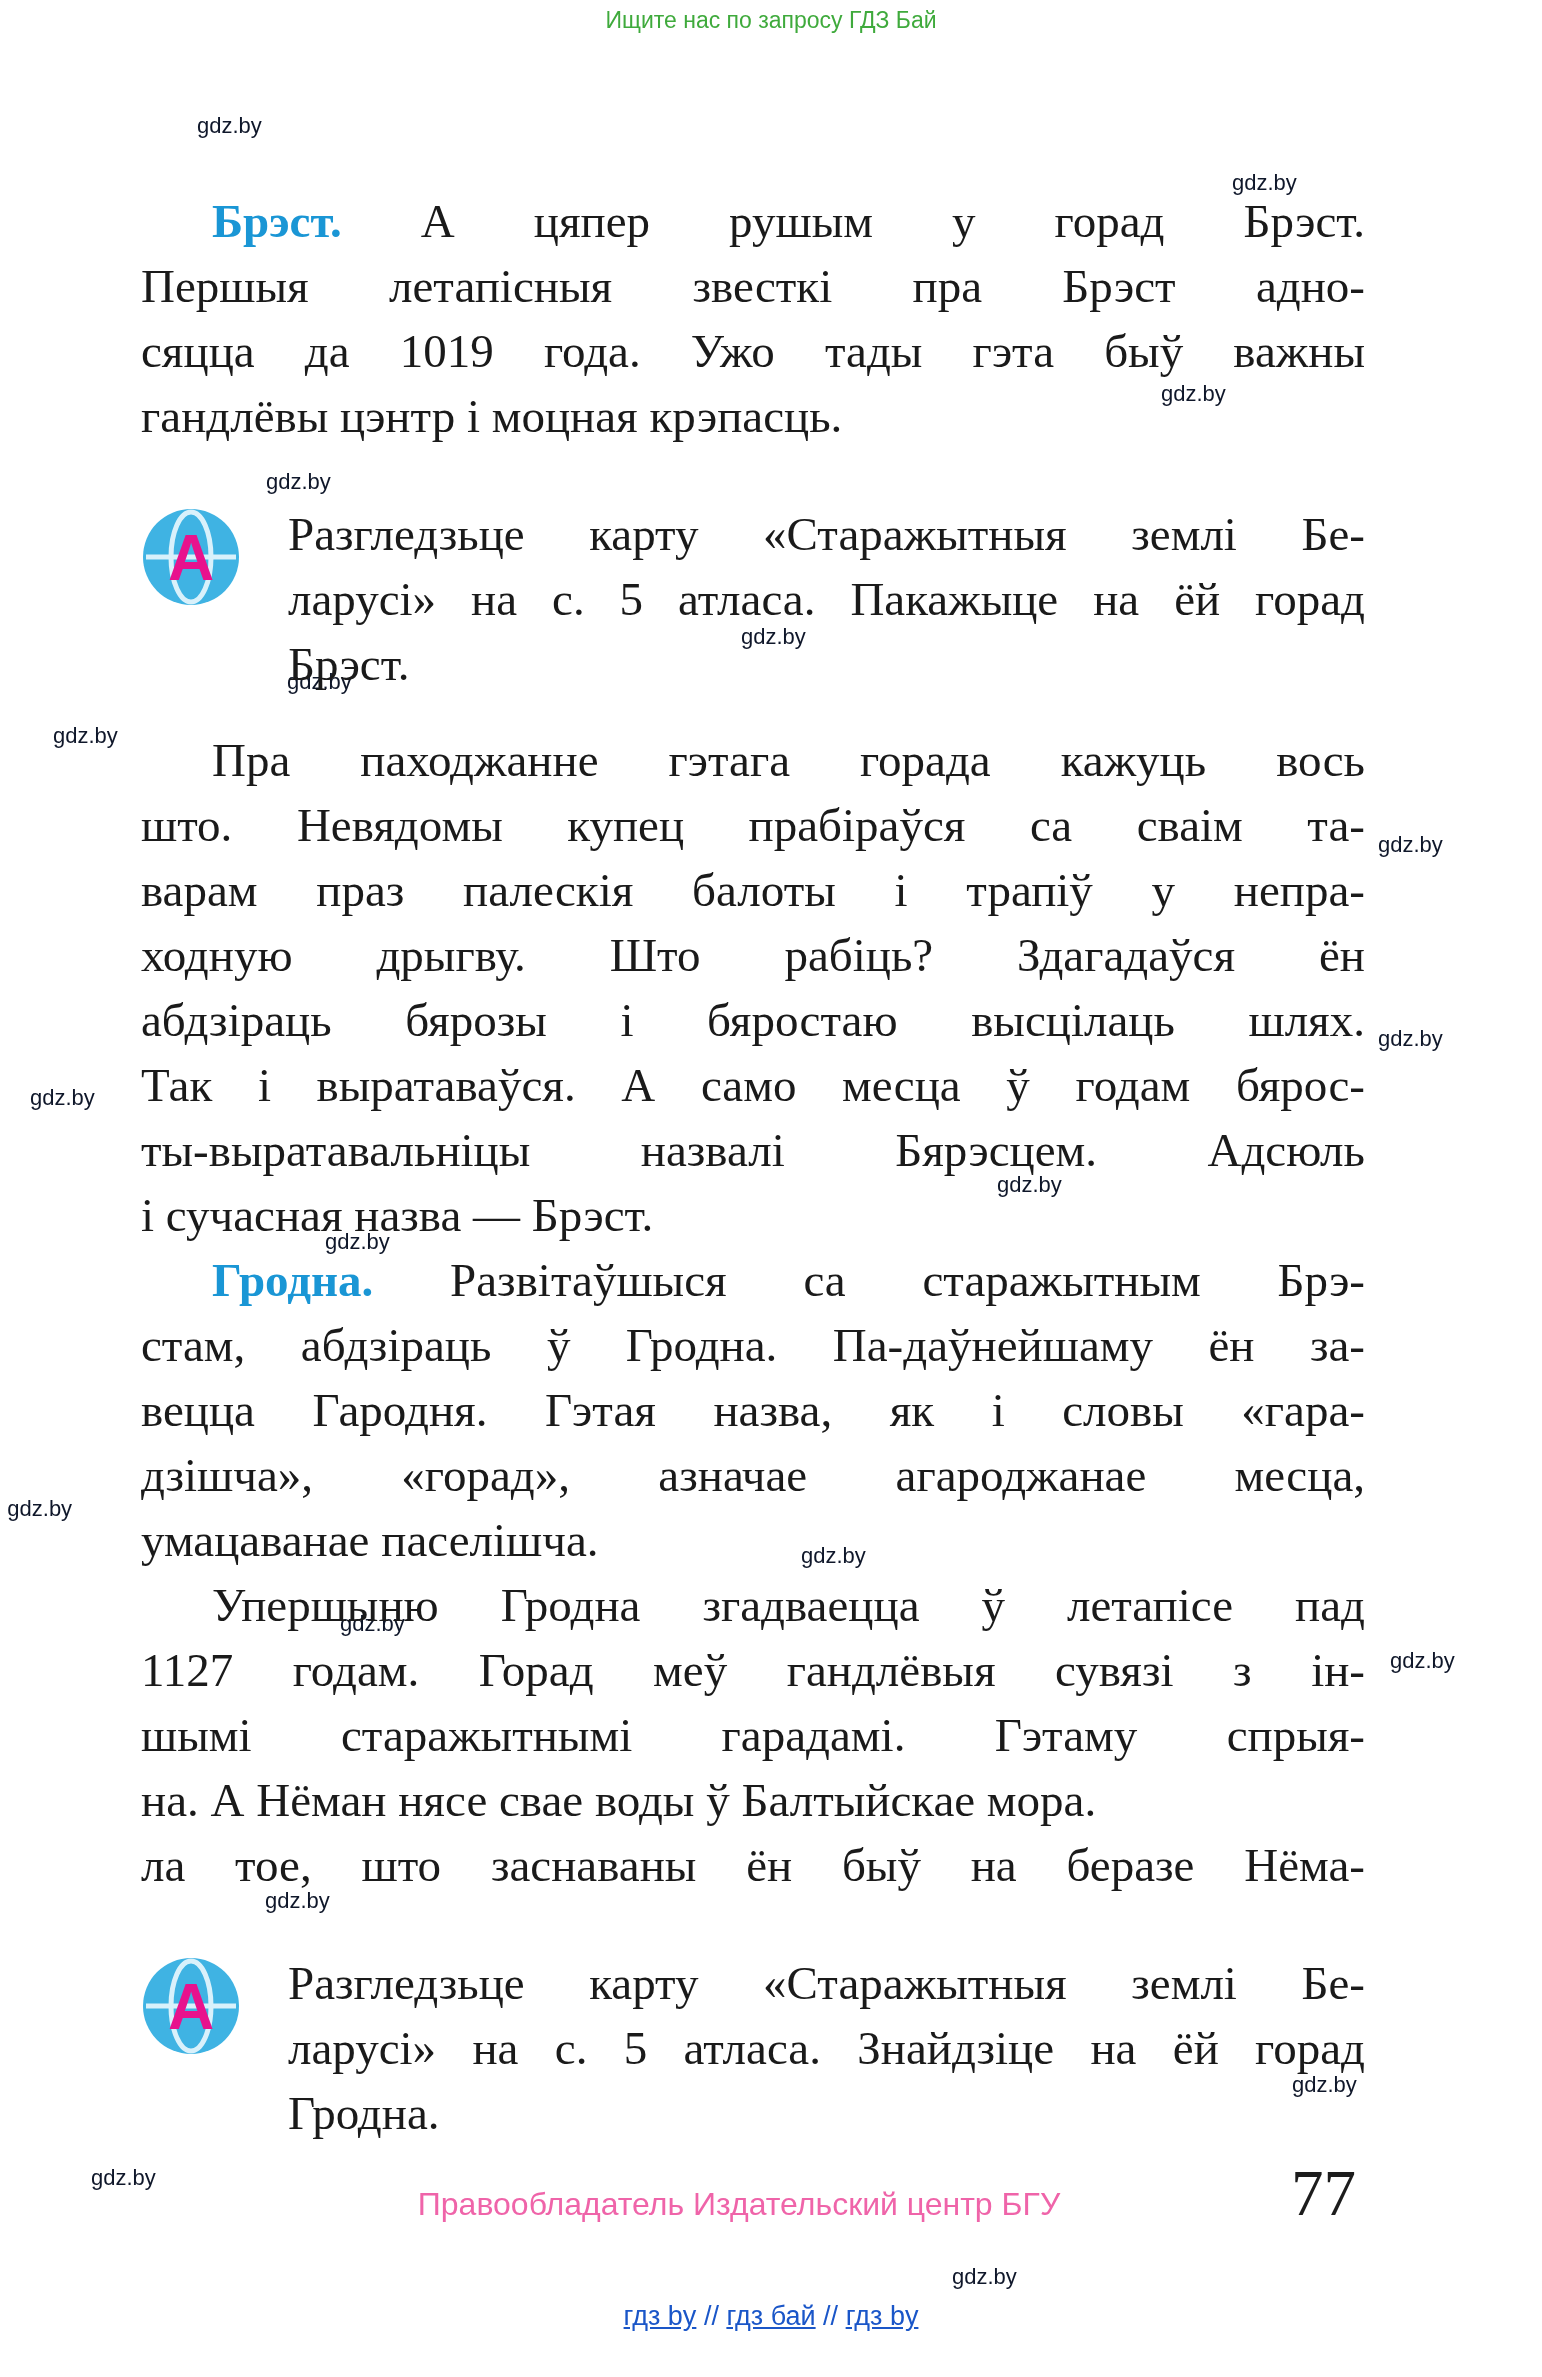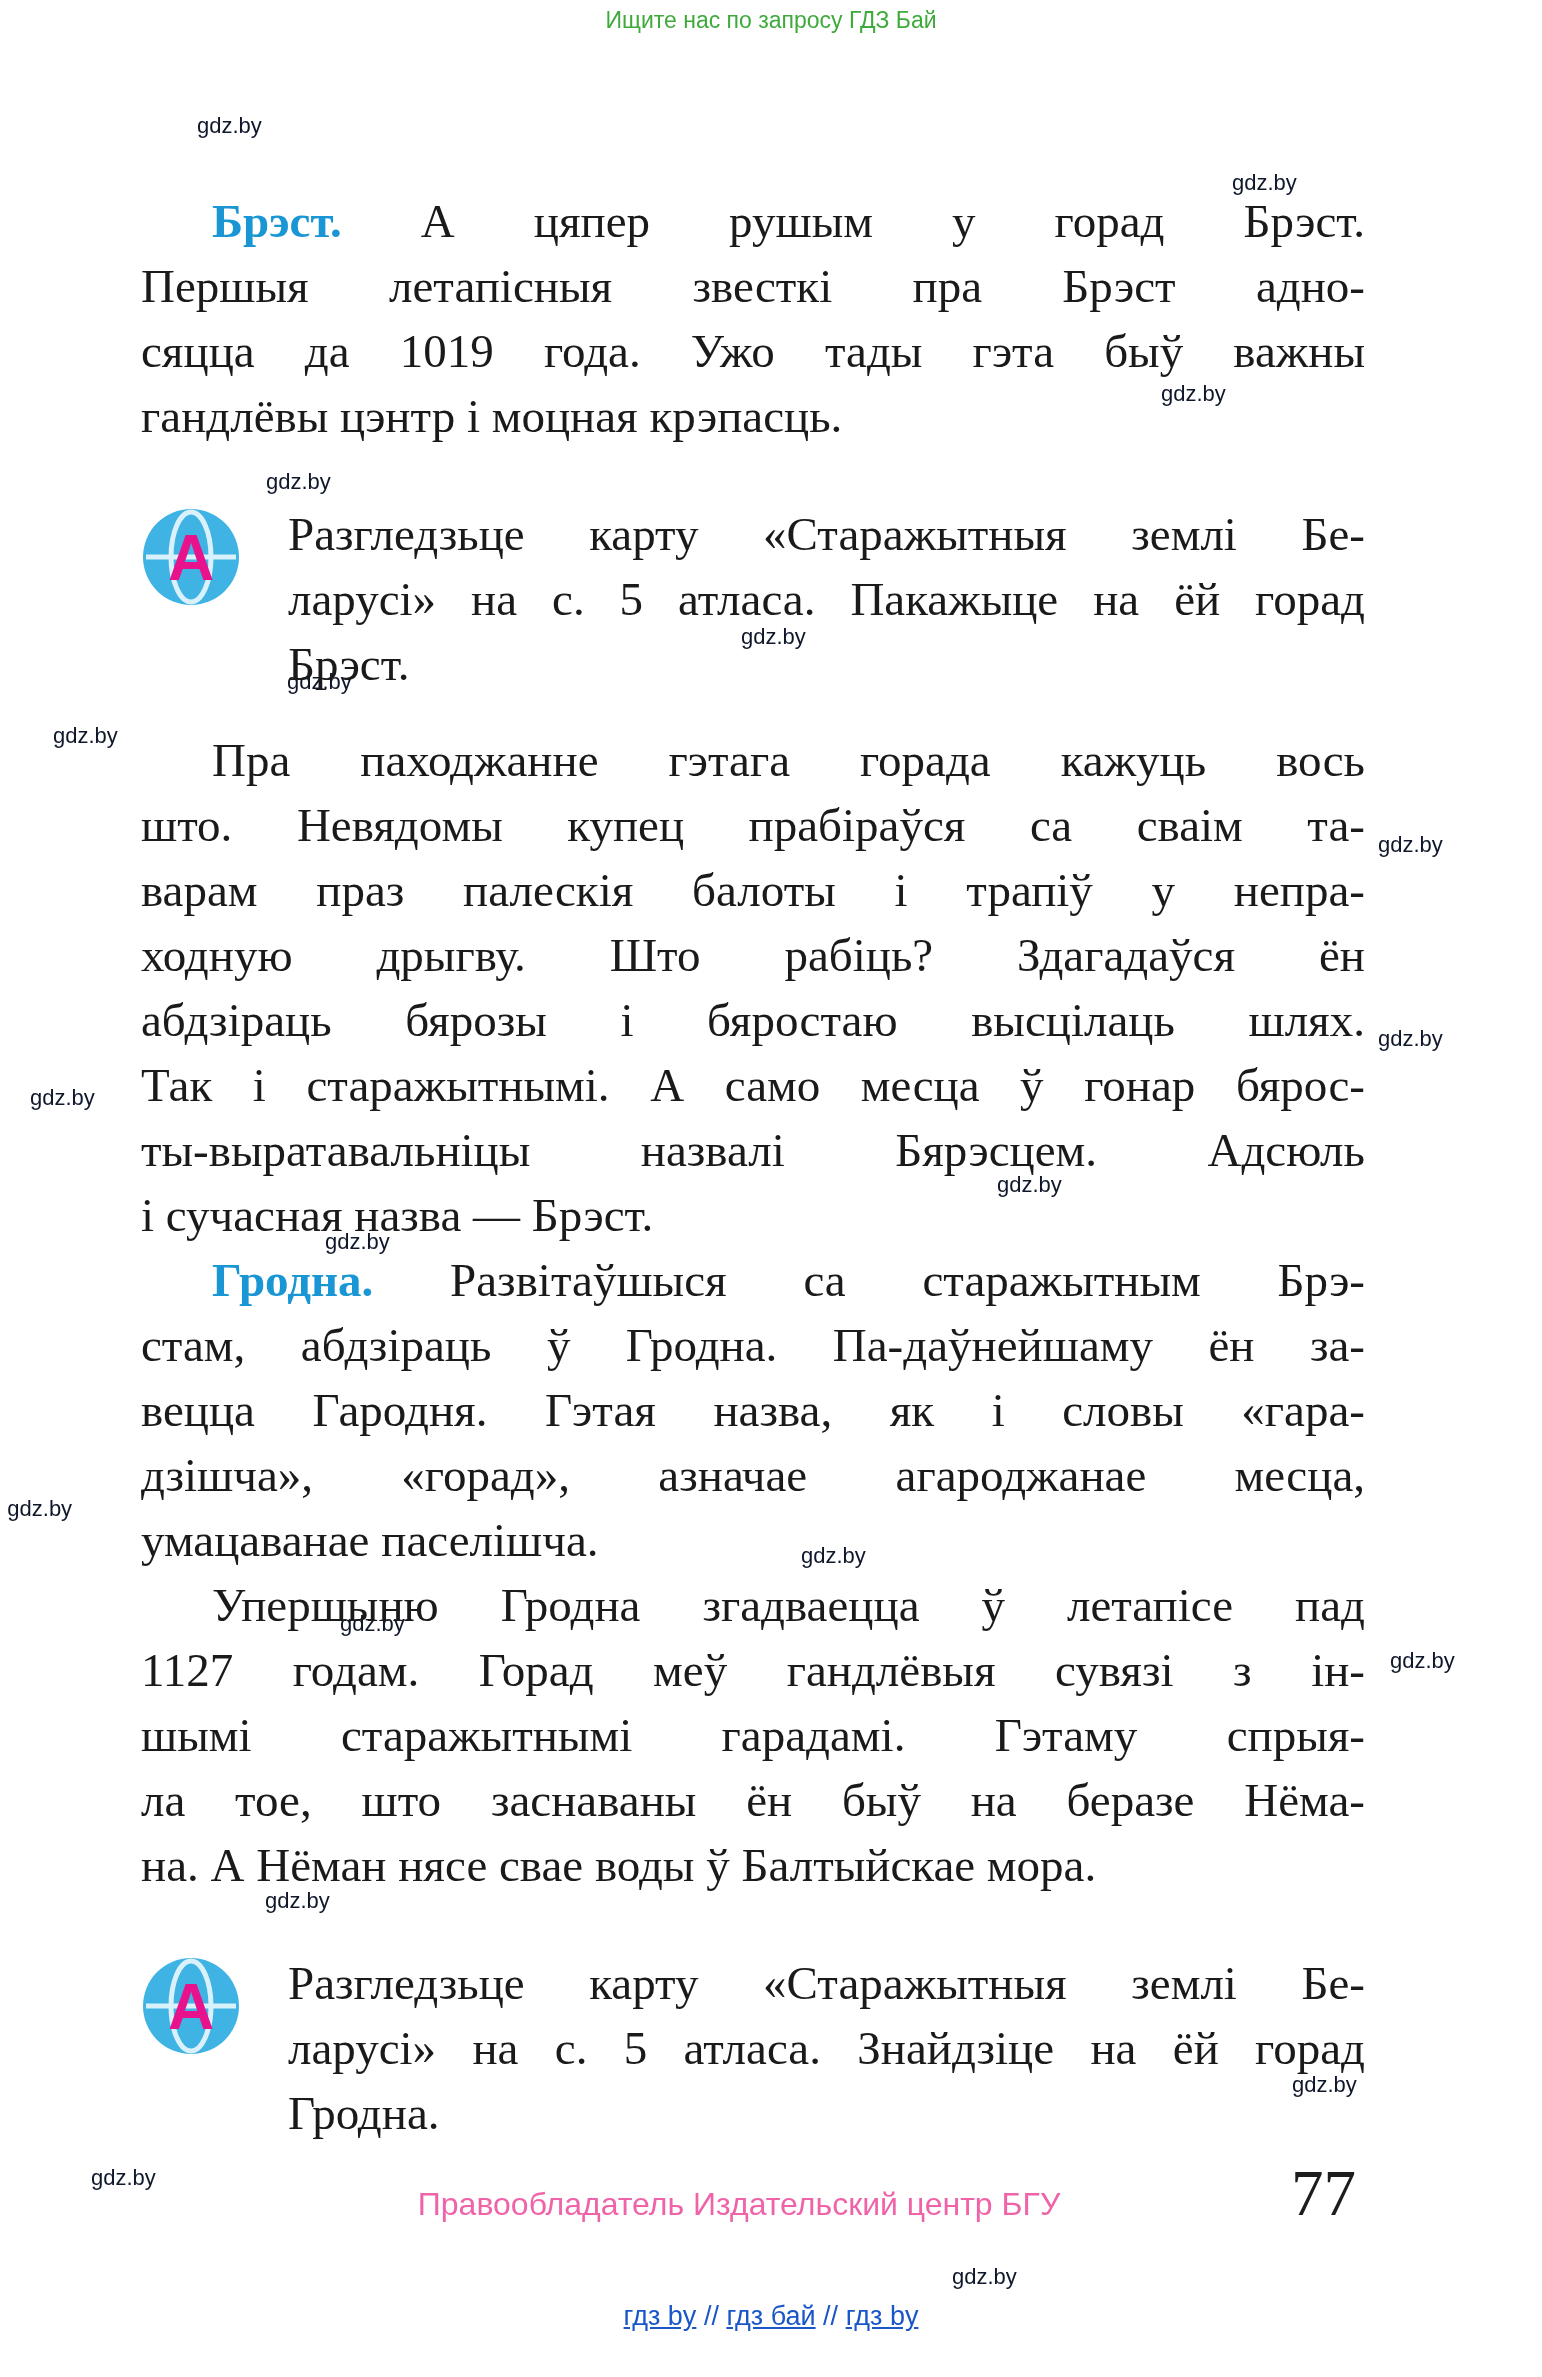--- a/index.html
+++ b/index.html
@@ -91,37 +91,37 @@
         <div class="line">ларусі» на с. 5 атласа. Пакажыце на ёй горад</div>
         <div class="line last">Брэст.</div>
       </div>
     </div>
     <div class="para-block">
       <div class="line indent">Пра паходжанне гэтага горада кажуць вось</div>
       <div class="line">што. Невядомы купец прабіраўся са сваім та-</div>
       <div class="line">варам праз палескія балоты і трапіў у непра-</div>
       <div class="line">ходную дрыгву. Што рабіць? Здагадаўся ён</div>
       <div class="line">абдзіраць бярозы і бяростаю высцілаць шлях.</div>
-      <div class="line">Так і старажытнымі. А само месца ў гонар бярос-</div>
+      <div class="line">Так і выратаваўся. А само месца ў годам бярос-</div>
       <div class="line">ты-выратавальніцы назвалі Бярэсцем. Адсюль</div>
       <div class="line last">і сучасная назва — Брэст.</div>
     </div>
     <div class="para-block">
       <div class="line indent"><span class="lead">Гродна.</span> Развітаўшыся са старажытным Брэ-</div>
       <div class="line">стам, абдзіраць ў Гродна. Па-даўнейшаму ён за-</div>
       <div class="line">вецца Гародня. Гэтая назва, як і словы «гара-</div>
       <div class="line">дзішча», «горад», азначае агароджанае месца,</div>
       <div class="line last">умацаванае паселішча.</div>
     </div>
     <div class="para-block">
       <div class="line indent">Упершыню Гродна згадваецца ў летапісе пад</div>
       <div class="line">1127 годам. Горад меў гандлёвыя сувязі з ін-</div>
       <div class="line">шымі старажытнымі гарадамі. Гэтаму спрыя-</div>
+      <div class="line last">на. А Нёман нясе свае воды ў Балтыйскае мора.</div>
       <div class="line">ла тое, што заснаваны ён быў на беразе Нёма-</div>
-      <div class="line last">на. А Нёман нясе свае воды ў Балтыйскае мора.</div>
     </div>
     <div class="task-block">
   <span class="task-icon">
     <svg viewBox="0 0 100 100" width="100" height="100" xmlns="http://www.w3.org/2000/svg" style="font-size:52px">
       <circle cx="50" cy="50" r="48" class="ic-circle" fill="#3fb3e3"></circle>
       <ellipse cx="50" cy="50" rx="20" ry="45" fill="none" class="ic-line" stroke="#d9f1fb" stroke-width="5"></ellipse>
       <line x1="5" y1="50" x2="95" y2="50" class="ic-line" stroke="#d9f1fb" stroke-width="5"></line>
       <text x="50" y="73" font-size="64" font-weight="bold" class="ic-letter" fill="#e8128d" text-anchor="middle" font-family="Liberation Sans, sans-serif">А</text>
     </svg>
   </span>

